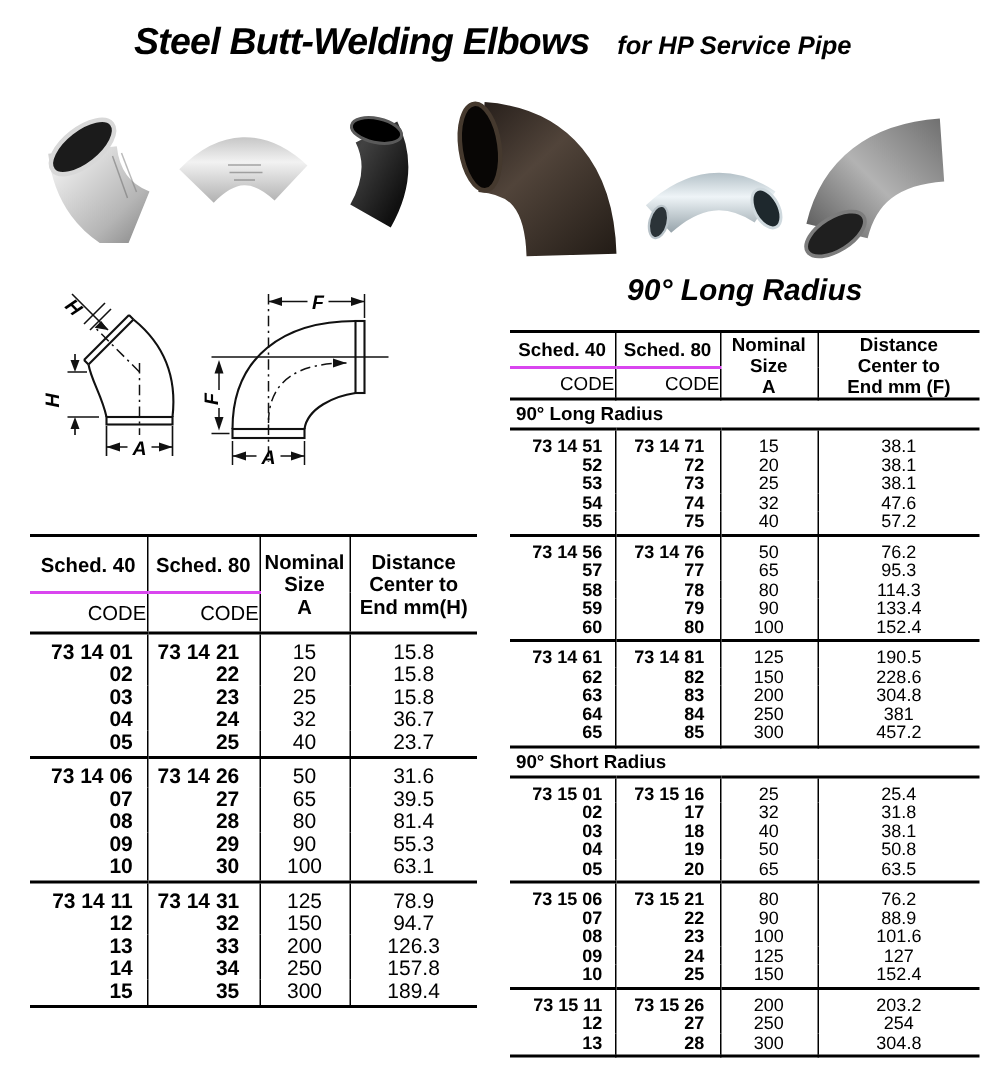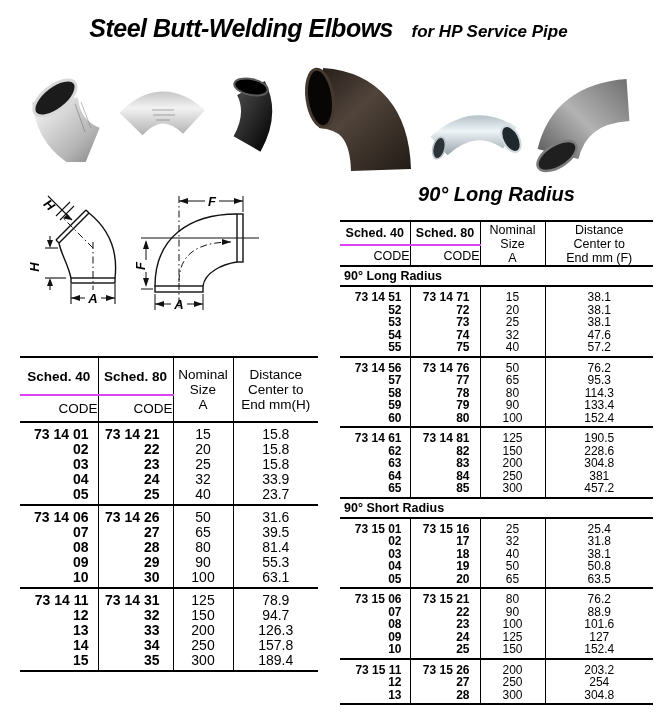--- a/index.html
+++ b/index.html
@@ -12,21 +12,21 @@
   .diagram{position:absolute;}
   .h45{position:absolute;left:35px;top:316px;font-style:italic;font-weight:bold;font-size:21px;}
   .h90{position:absolute;left:340px;top:183px;width:313px;text-align:center;
        font-style:italic;font-weight:bold;font-size:20px;}
   table.tbl{position:absolute;border-collapse:collapse;table-layout:fixed;
        border-top:2px solid #000;border-bottom:2px solid #000;}
   .tbl th,.tbl td{padding:0;margin:0;}
   .vr{border-right:1.5px solid #000;}
   th.sch{font-weight:bold;border-bottom:2px solid #d946ef;text-align:center;}
   th.codeh{font-weight:normal;text-align:right;}
-  th.span2{font-weight:normal;vertical-align:middle;white-space:pre-line;}
+  th.span2{font-weight:bold;vertical-align:middle;white-space:pre-line;}
   td.c0,td.c1{font-weight:bold;text-align:right;}
   td.c2,td.c3{font-weight:normal;text-align:center;}
   tr.gs td{border-top:2px solid #000;padding-top:4px;}
   tr.ge td{padding-bottom:2px;}
   td.section{font-weight:bold;text-align:left;border-right:none;}
   
   .t45{left:20px;top:356px;width:298px;}
   .t45 th{font-size:13.5px;}
   .t45 tr.h1 th{height:36px;}
   .t45 tr.h2 th{height:25px;}
@@ -240,21 +240,21 @@
         <tr>
           <td class="c0 vr">03</td>
           <td class="c1 vr">23</td>
           <td class="c2 vr">25</td>
           <td class="c3">15.8</td>
         </tr>
         <tr>
           <td class="c0 vr">04</td>
           <td class="c1 vr">24</td>
           <td class="c2 vr">32</td>
-          <td class="c3">33.9</td>
+          <td class="c3">36.7</td>
         </tr>
         <tr class=" ge">
           <td class="c0 vr">05</td>
           <td class="c1 vr">25</td>
           <td class="c2 vr">40</td>
           <td class="c3">23.7</td>
         </tr>
         <tr class="gs">
           <td class="c0 vr">73 14 06</td>
           <td class="c1 vr">73 14 26</td>

